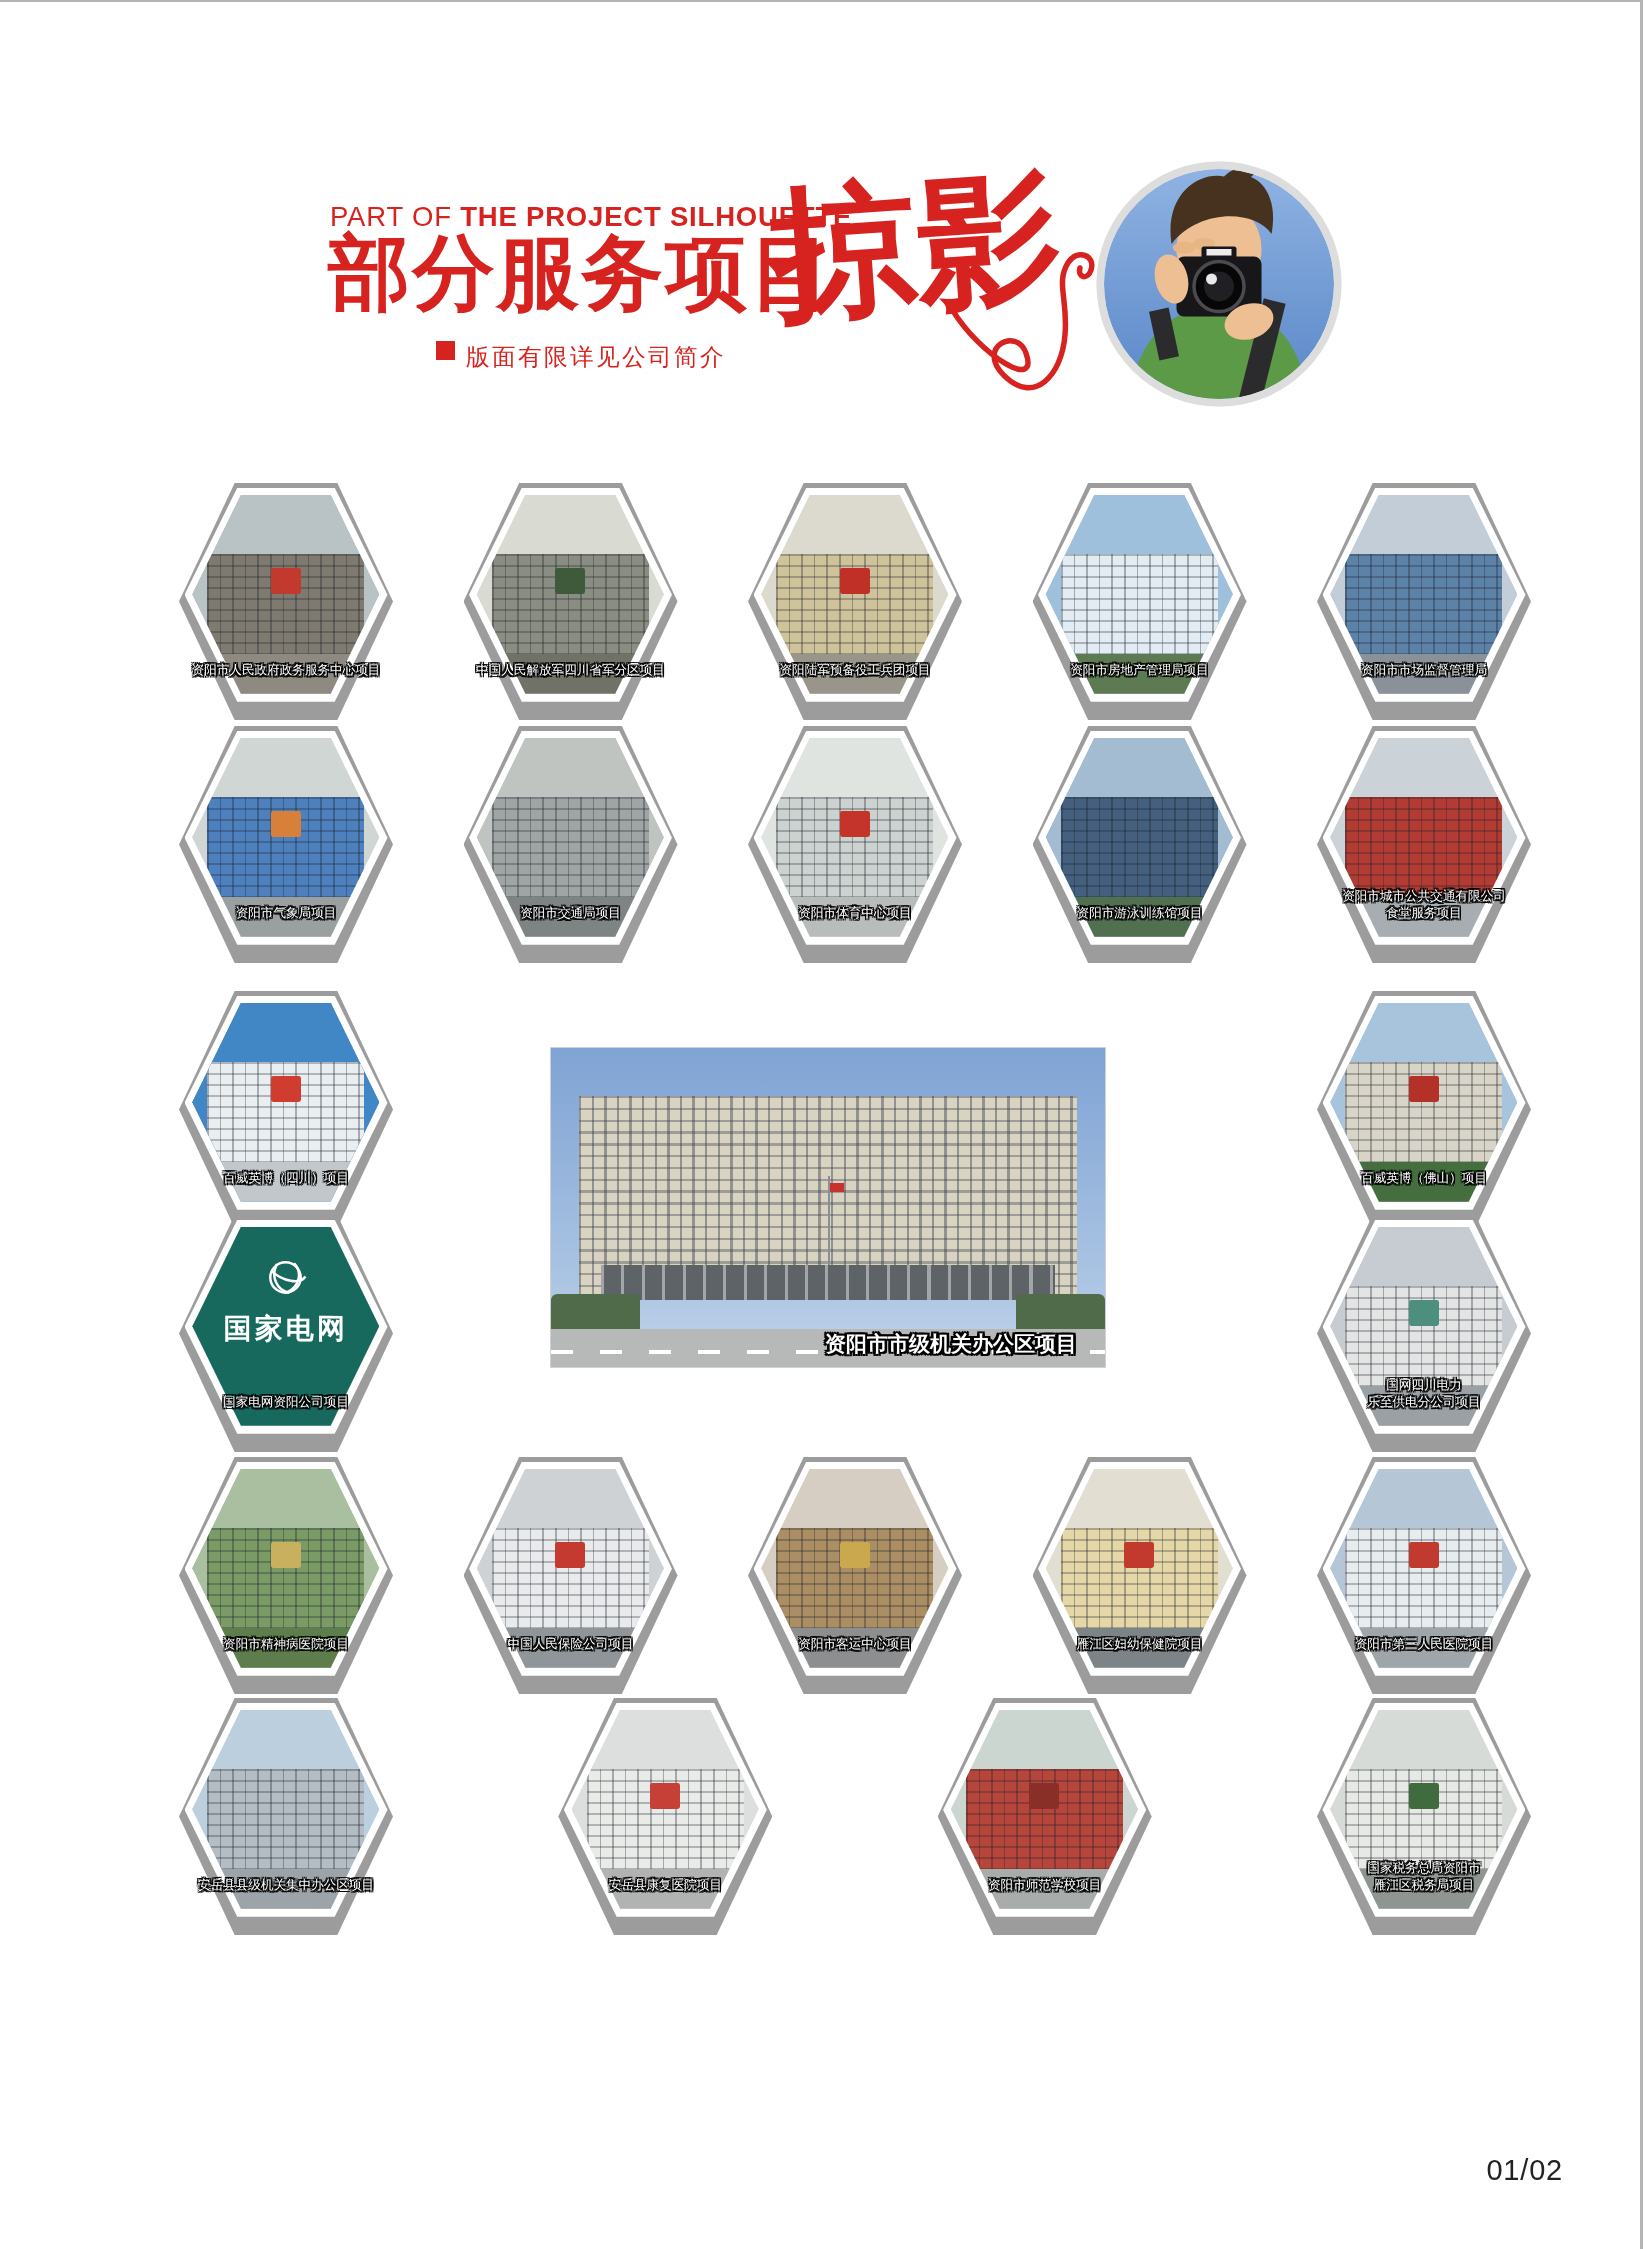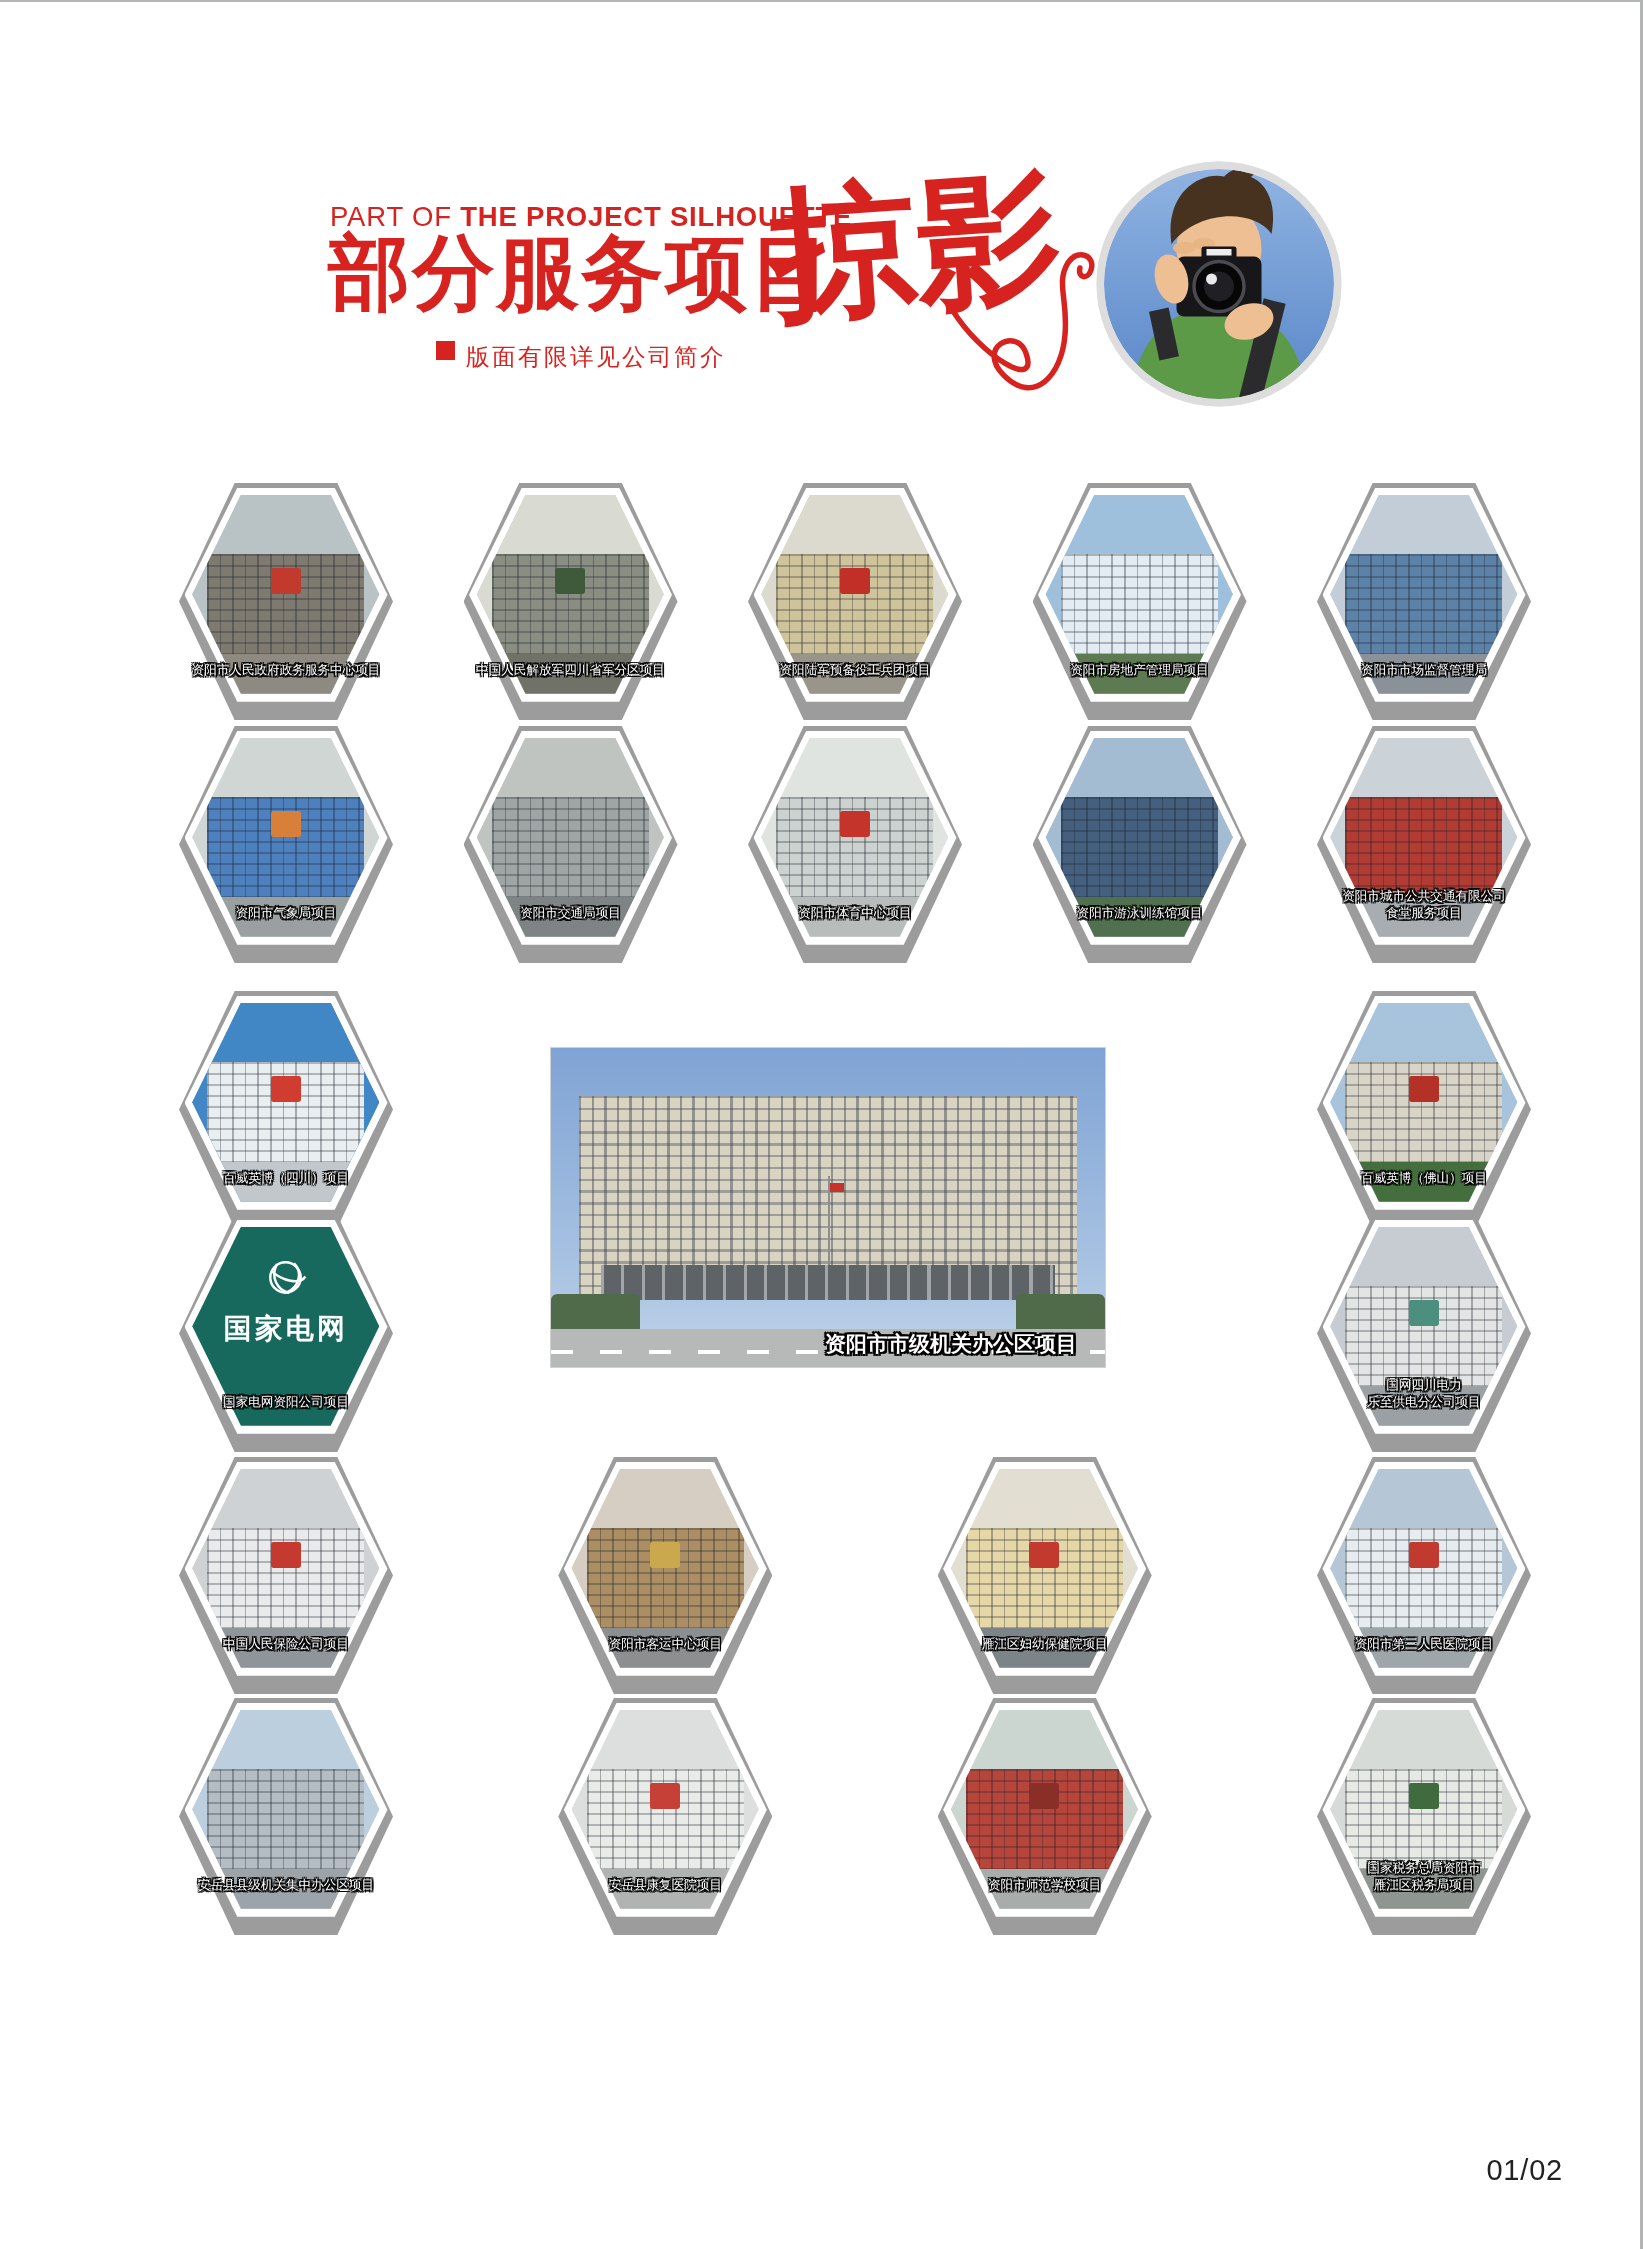--- a/index.html
+++ b/index.html
@@ -358,20 +358,34 @@
       <div class="ph-ground"></div>
 
     </div>
     <div class="hex-label">
           <div>国网四川电力</div>
           <div>乐至供电分公司项目</div>
         </div>
   </div>
     </div>
   <div class="hex-row row5">
+      <div class="hex-cell" style="--sky: #a9bfa0; --bld: #7a9a66; --gnd: #5d7d4c; --accent: #c8b05e;">
+    <div class="hex hex-outer"></div>
+    <div class="hex hex-white"></div>
+    <div class="hex hex-photo">
+      <div class="ph-sky"></div>
+      <div class="ph-building"></div>
+      <div class="ph-accent"></div>
+      <div class="ph-ground"></div>
+
+    </div>
+    <div class="hex-label">
+          <div>资阳市精神病医院项目</div>
+        </div>
+  </div>
       <div class="hex-cell" style="--sky: #ced2d5; --bld: #e8eaec; --gnd: #8f9598; --accent: #c43a30;">
     <div class="hex hex-outer"></div>
     <div class="hex hex-white"></div>
     <div class="hex hex-photo">
       <div class="ph-sky"></div>
       <div class="ph-building"></div>
       <div class="ph-accent"></div>
       <div class="ph-ground"></div>
 
     </div>

